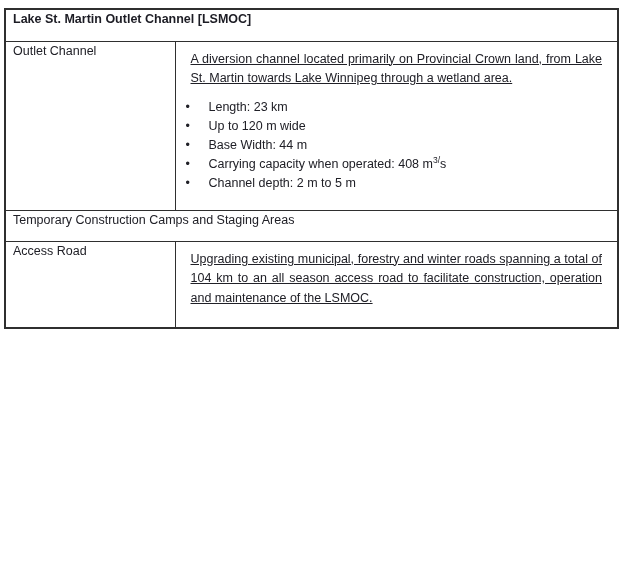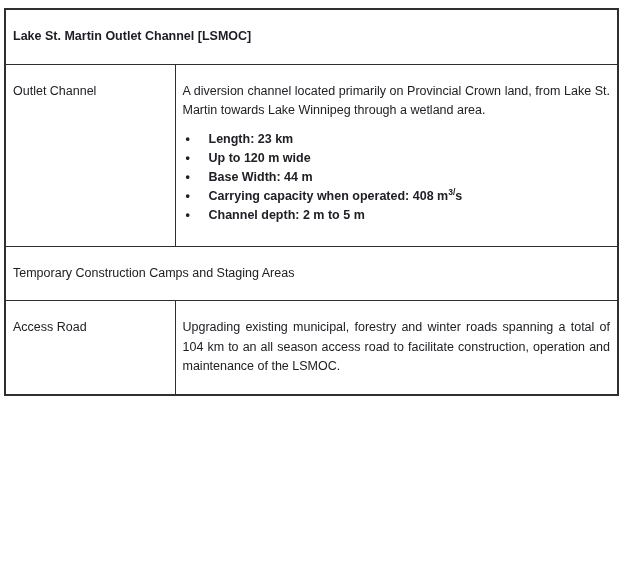--- a/index.html
+++ b/index.html
@@ -17,49 +17,49 @@
     left: 4px;
     top: 8px;
     width: 615px;
     border-collapse: collapse;
     table-layout: fixed;
     border: 2px solid #2f2f2f;
   }
   table.doc-table td {
     border: 1.5px solid #2f2f2f;
     vertical-align: top;
-    padding: 17px 7px;
+    padding: 0 7px;
     font-size: 12.5px;
     line-height: 19.5px;
   }
   col.c1 { width: 170px; }
   td.title-cell {
     font-weight: bold;
     font-size: 13px;
     padding-top: 7px;
     color: #1c1c24;
   }
   tr.h-header  { height: 32px; }
   tr.h-outlet  { height: 169px; }
   tr.h-wcs     { height: 56px; }
   tr.h-drop    { height: 27px; }
   tr.h-rock    { height: 31px; }
   tr.h-camps   { height: 31px; }
   tr.h-kv      { height: 53px; }
   tr.h-inlet   { height: 54px; }
   tr.h-access  { height: 87px; }
   p.desc {
-    margin: 0;
+    margin: 8px;
     text-align: justify;
+    text-decoration: underline;
   }
   ul.bullets {
     margin: 9px 0 4px 0;
     padding: 0;
     list-style: none;
-    font-weight: bold;
   }
   ul.bullets li {
     position: relative;
     padding-left: 26px;
     line-height: 19px;
   }
   ul.bullets li::before {
     content: "\2022";
     position: absolute;
     left: 3px;

